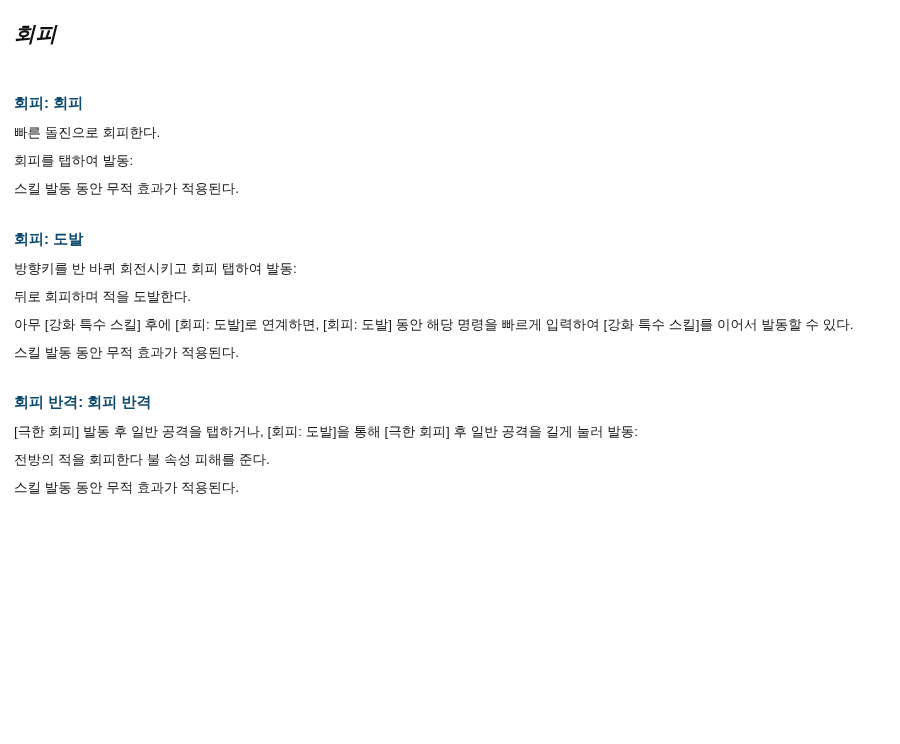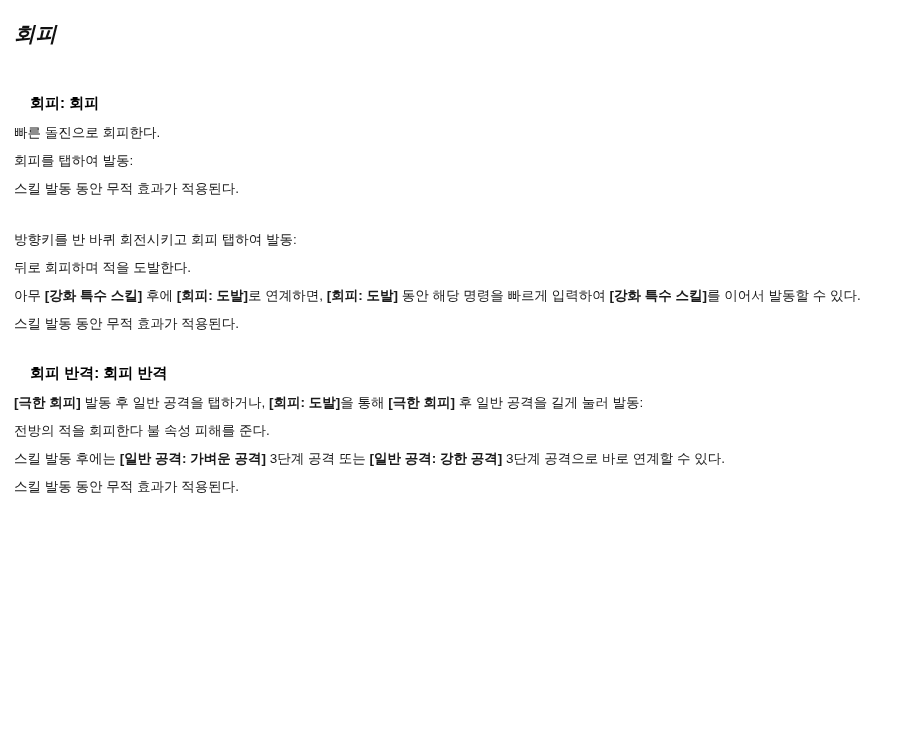--- a/index.html
+++ b/index.html
@@ -28,56 +28,56 @@
   }
   .section {
     margin-top: 30px;
   }
   .section:first-of-type {
     margin-top: 46px;
   }
   .section-title {
     font-size: 15px;
     font-weight: bold;
-    color: #000000;
-    margin: 0 0 10px 18px;
+    color: #0c4a6e;
+    margin: 0 0 10px 2px;
   }
   .line {
     font-size: 13.5px;
     line-height: 1.55;
     color: #1a1a1a;
     margin: 0 0 7px 2px;
   }
   .line:last-child {
     margin-bottom: 0;
   }
   .line b {
-    font-weight: bold;
+    font-weight: normal;
     margin-top: 8px;
   }
 </style>
 </head>
 <body>
 
 <div class="page">
   <h1 class="doc-title">회피</h1>
   <div id="sections">
       <div class="section">
         <div class="section-title">회피: 회피</div>
         <div class="line">빠른 돌진으로 회피한다.</div>
         <div class="line">회피를 탭하여 발동:</div>
         <div class="line">스킬 발동 동안 무적 효과가 적용된다.</div>
       </div>
       <div class="section">
+        <div class="section-title">회피: 도발</div>
         <div class="line">방향키를 반 바퀴 회전시키고 회피 탭하여 발동:</div>
         <div class="line">뒤로 회피하며 적을 도발한다.</div>
         <div class="line">아무 <b>[강화 특수 스킬]</b> 후에 <b>[회피: 도발]</b>로 연계하면, <b>[회피: 도발]</b> 동안 해당 명령을 빠르게 입력하여 <b>[강화 특수 스킬]</b>를 이어서 발동할 수 있다.</div>
         <div class="line">스킬 발동 동안 무적 효과가 적용된다.</div>
       </div>
       <div class="section">
         <div class="section-title">회피 반격: 회피 반격</div>
         <div class="line"><b>[극한 회피]</b> 발동 후 일반 공격을 탭하거나, <b>[회피: 도발]</b>을 통해 <b>[극한 회피]</b> 후 일반 공격을 길게 눌러 발동:</div>
         <div class="line">전방의 적을 회피한다 불 속성 피해를 준다.</div>
-        <div class="line">스킬 발동 후에는 <b>[일반 공격: 가벼운 공격]</b> 3단계 공격 또는 <b>[일반 공격: 강한 공격]</b> 3단계 공격으로 바로 연계할 수 있다.</div>
         <div class="line">스킬 발동 동안 무적 효과가 적용된다.</div>
       </div>
     </div>
 </div>
 
 </body></html>

